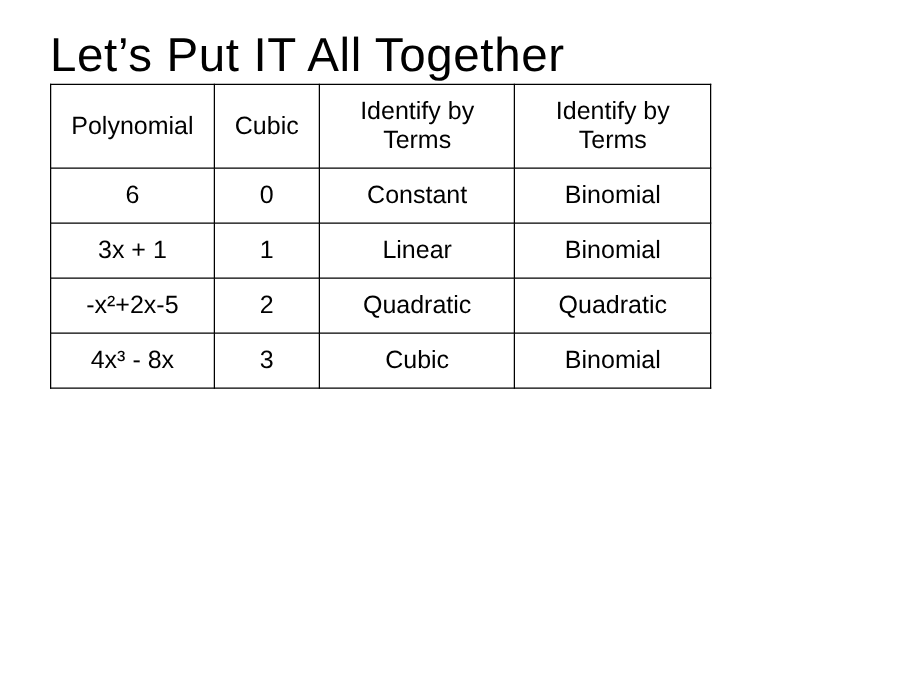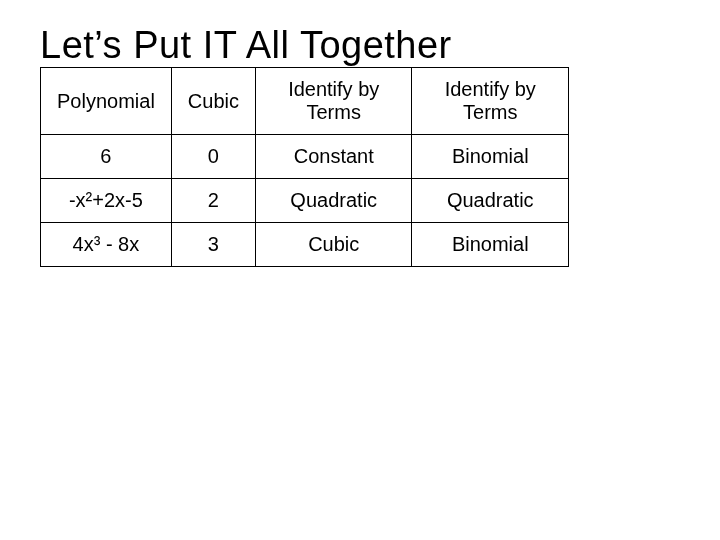--- a/index.html
+++ b/index.html
@@ -63,20 +63,26 @@
     </tr>
   </thead>
   <tbody id="table-body">
   <tr>
         <td>6</td>
         <td>0</td>
         <td>Constant</td>
         <td>Binomial</td>
       </tr>
       <tr>
+        <td>3x + 1</td>
+        <td>1</td>
+        <td>Linear</td>
+        <td>Binomial</td>
+      </tr>
+      <tr>
         <td>-x²+2x-5</td>
         <td>2</td>
         <td>Quadratic</td>
         <td>Quadratic</td>
       </tr>
       <tr>
         <td>4x³ - 8x</td>
         <td>3</td>
         <td>Cubic</td>
         <td>Binomial</td>

